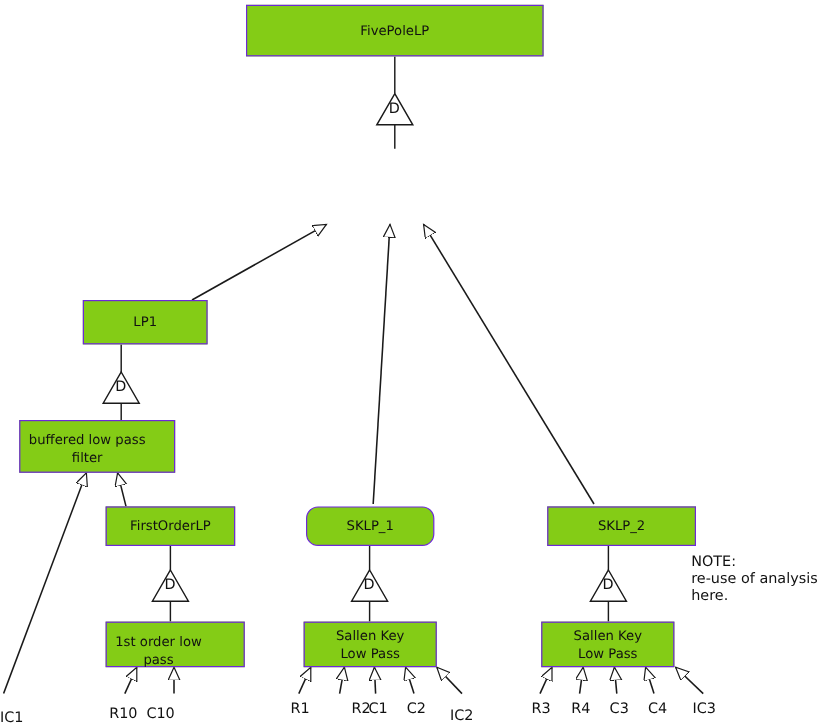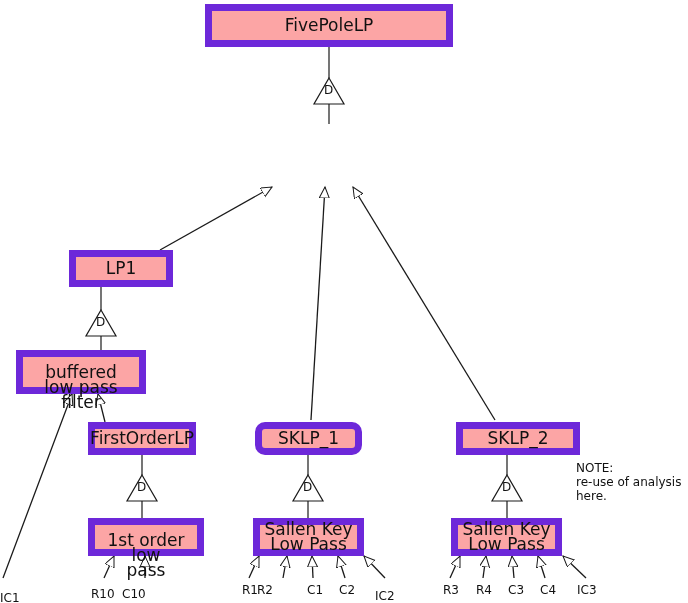--- a/index.html
+++ b/index.html
@@ -11,24 +11,24 @@
     position: relative;
     width: 688px;
     height: 603px;
     background: #ffffff;
     font-family: "DejaVu Sans", sans-serif;
     overflow: hidden;
   }
   .node {
     position: absolute;
     box-sizing: border-box;
-    border: 7px solid #6d28d9;
-    background: #fca5a5;
+    border: 1px solid #6d28d9;
+    background: #84cc16;
     color: #111111;
-    font-size: 17px;
+    font-size: 11px;
     line-height: 15px;
     z-index: 3;
   }
   .node.center {
     display: flex;
     align-items: center;
     justify-content: center;
     text-align: center;
   }
   .node.left {
@@ -169,21 +169,21 @@
   <div class="label" style="left:502px; top:480px;"><span>D</span></div>
 
   <div class="note" style="left:576px; top:461px; width:120px;">NOTE:
 re-use of analysis
 here.</div>
 
   <div class="label" style="left:0px; top:591px;">IC1</div>
   <div class="label" style="left:91px; top:587px;">R10</div>
   <div class="label" style="left:122px; top:587px;">C10</div>
   <div class="label" style="left:242px; top:583px;">R1</div>
-  <div class="label" style="left:257px; top:583px;">R2</div>
+  <div class="label" style="left:293px; top:583px;">R2</div>
   <div class="label" style="left:307px; top:583px;">C1</div>
   <div class="label" style="left:339px; top:583px;">C2</div>
   <div class="label" style="left:375px; top:589px;">IC2</div>
   <div class="label" style="left:443px; top:583px;">R3</div>
   <div class="label" style="left:476px; top:583px;">R4</div>
   <div class="label" style="left:508px; top:583px;">C3</div>
   <div class="label" style="left:540px; top:583px;">C4</div>
   <div class="label" style="left:577px; top:583px;">IC3</div>
 
 </div>

